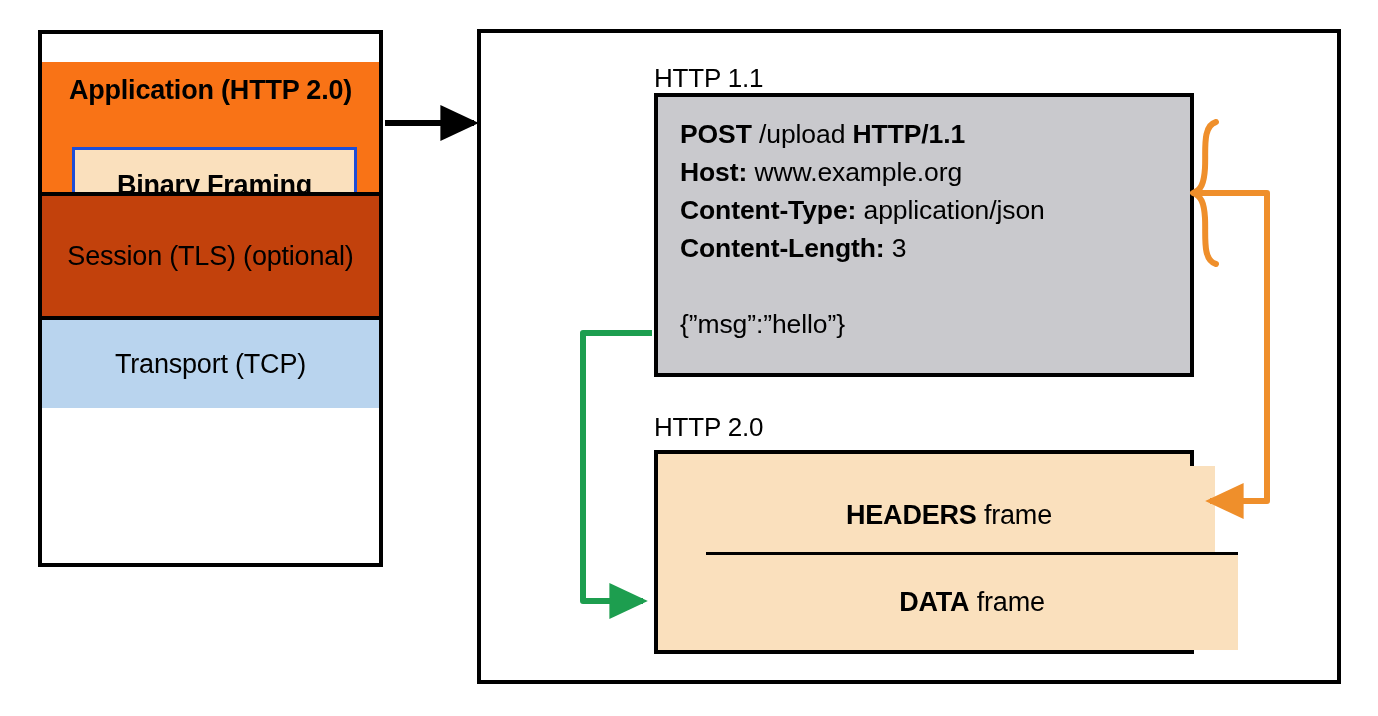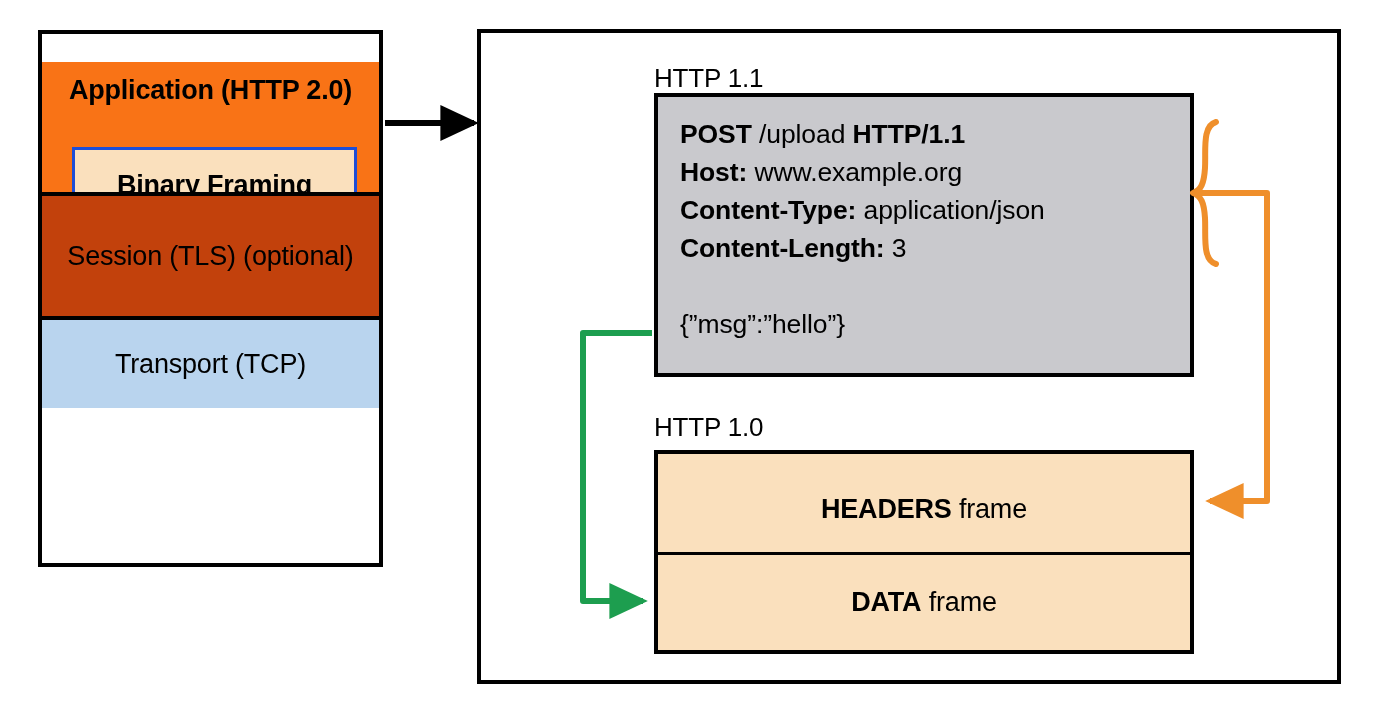--- a/index.html
+++ b/index.html
@@ -147,22 +147,22 @@
     width: 100%;
     height: 50%;
     box-sizing: border-box;
     display: flex;
     align-items: center;
     justify-content: center;
     font-size: 27px;
     letter-spacing: -0.2px;
     background: #fae0bd;
   }
-  .frame-headers { top: 6px; }
-  .frame-data { top: 50%; border-top: 3px solid #000000; }
+  .frame-headers { top: 12px; margin-left: 25px; }
+  .frame-data { top: 50%; border-top: 3px solid #000000; margin-left: 48px; }
   .frame-row b { font-weight: bold; }
 
   
   svg.conn {
     position: absolute;
     left: 0;
     top: 0;
     width: 1378px;
     height: 716px;
     pointer-events: none;
@@ -210,21 +210,21 @@
         <b>Content-Type:</b><span> </span><span>application/json</span>
       </div>
       <div class="msg-line">
         <b>Content-Length:</b><span> </span><span>3</span>
       </div>
       <div class="msg-blank"></div>
       <div class="msg-line">{”msg”:”hello”}</div>
     </div>
   </div>
 
-  <div class="section-label" style="left:654px; top:412px;">HTTP 1.0</div>
+  <div class="section-label" style="left:654px; top:412px;">HTTP 2.0</div>
 
   <div id="frames-box">
     <div class="frame-row frame-headers">
       <span><b>HEADERS</b><span> frame</span></span>
     </div>
     <div class="frame-row frame-data">
       <span><b>DATA</b><span> frame</span></span>
     </div>
   </div>
 

